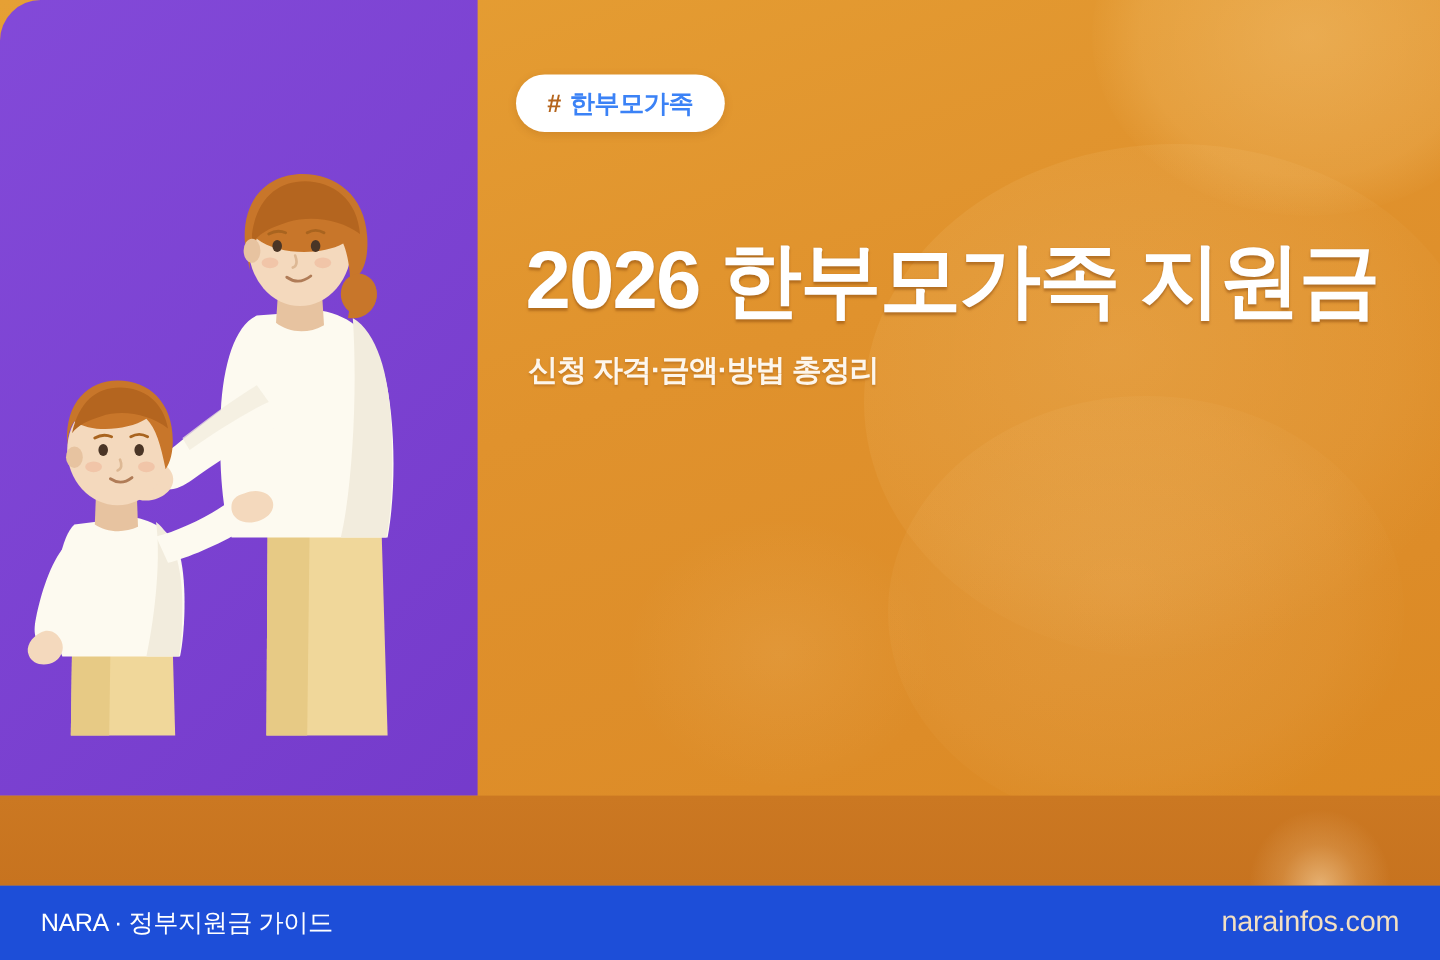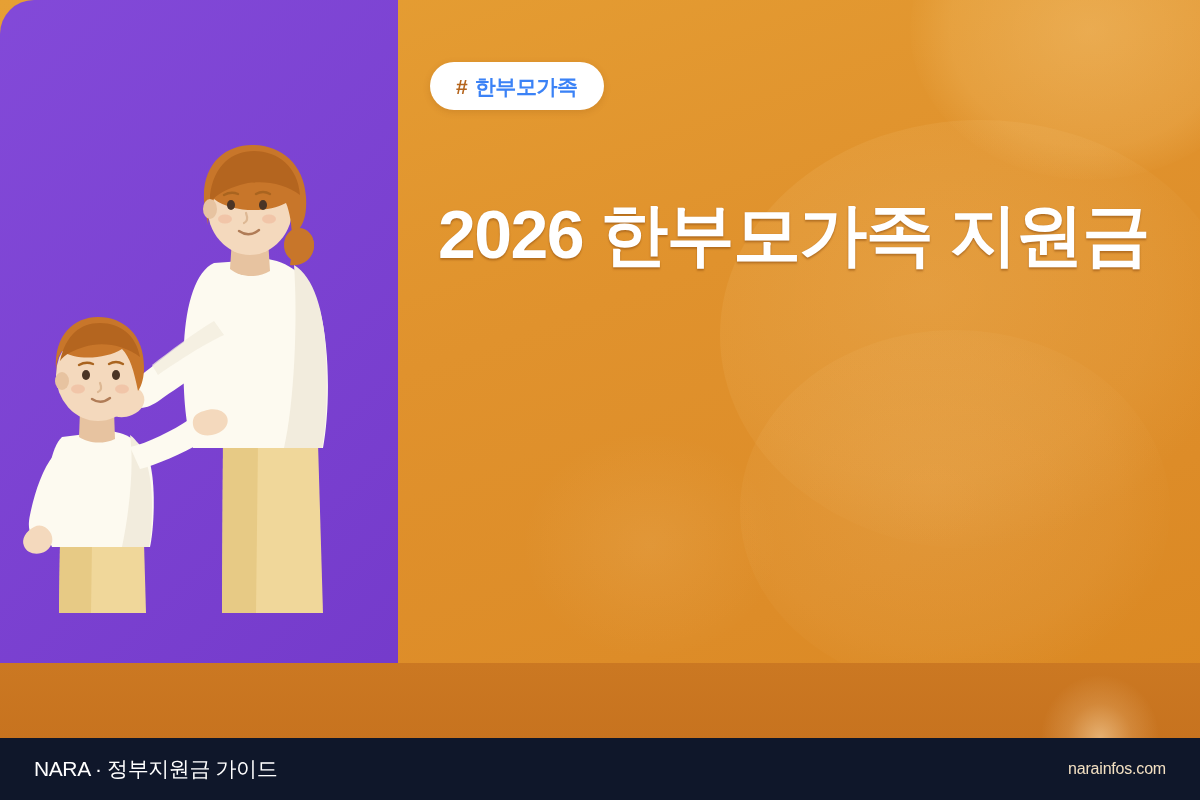--- a/index.html
+++ b/index.html
@@ -164,36 +164,36 @@
     text-shadow: 0 1px 2px rgba(125,62,10,0.30);
   }
 
   
   .footer {
     position: absolute;
     left: 0;
     right: 0;
     bottom: 0;
     height: 62px;
-    background: #0f172a;
+    background: #1d4ed8;
     display: flex;
     align-items: center;
     justify-content: space-between;
     padding: 0 34px;
     box-sizing: border-box;
   }
   .footer-brand {
     font-size: 21px;
     font-weight: normal;
     color: #ffffff;
     letter-spacing: -0.4px;
     white-space: nowrap;
   }
   .footer-site {
-    font-size: 16px;
+    font-size: 24px;
     color: #f3e0c2;
     letter-spacing: -0.2px;
     white-space: nowrap;
   }
 </style>
 </head>
 <body>
 
 <div class="thumb">
 
@@ -309,20 +309,21 @@
     </svg>
   </div>
 
   <div class="badge">
     <span class="badge-hash">#</span>
     <span class="badge-text">한부모가족</span>
   </div>
 
   <div class="headline-block">
     <h1 class="title">2026 한부모가족 지원금</h1>
+    <p class="subtitle">신청 자격·금액·방법 총정리</p>
   </div>
 
   <div class="footer">
     <span class="footer-brand">NARA · 정부지원금 가이드</span>
     <span class="footer-site">narainfos.com</span>
   </div>
 
 </div>
 
 </body></html>

